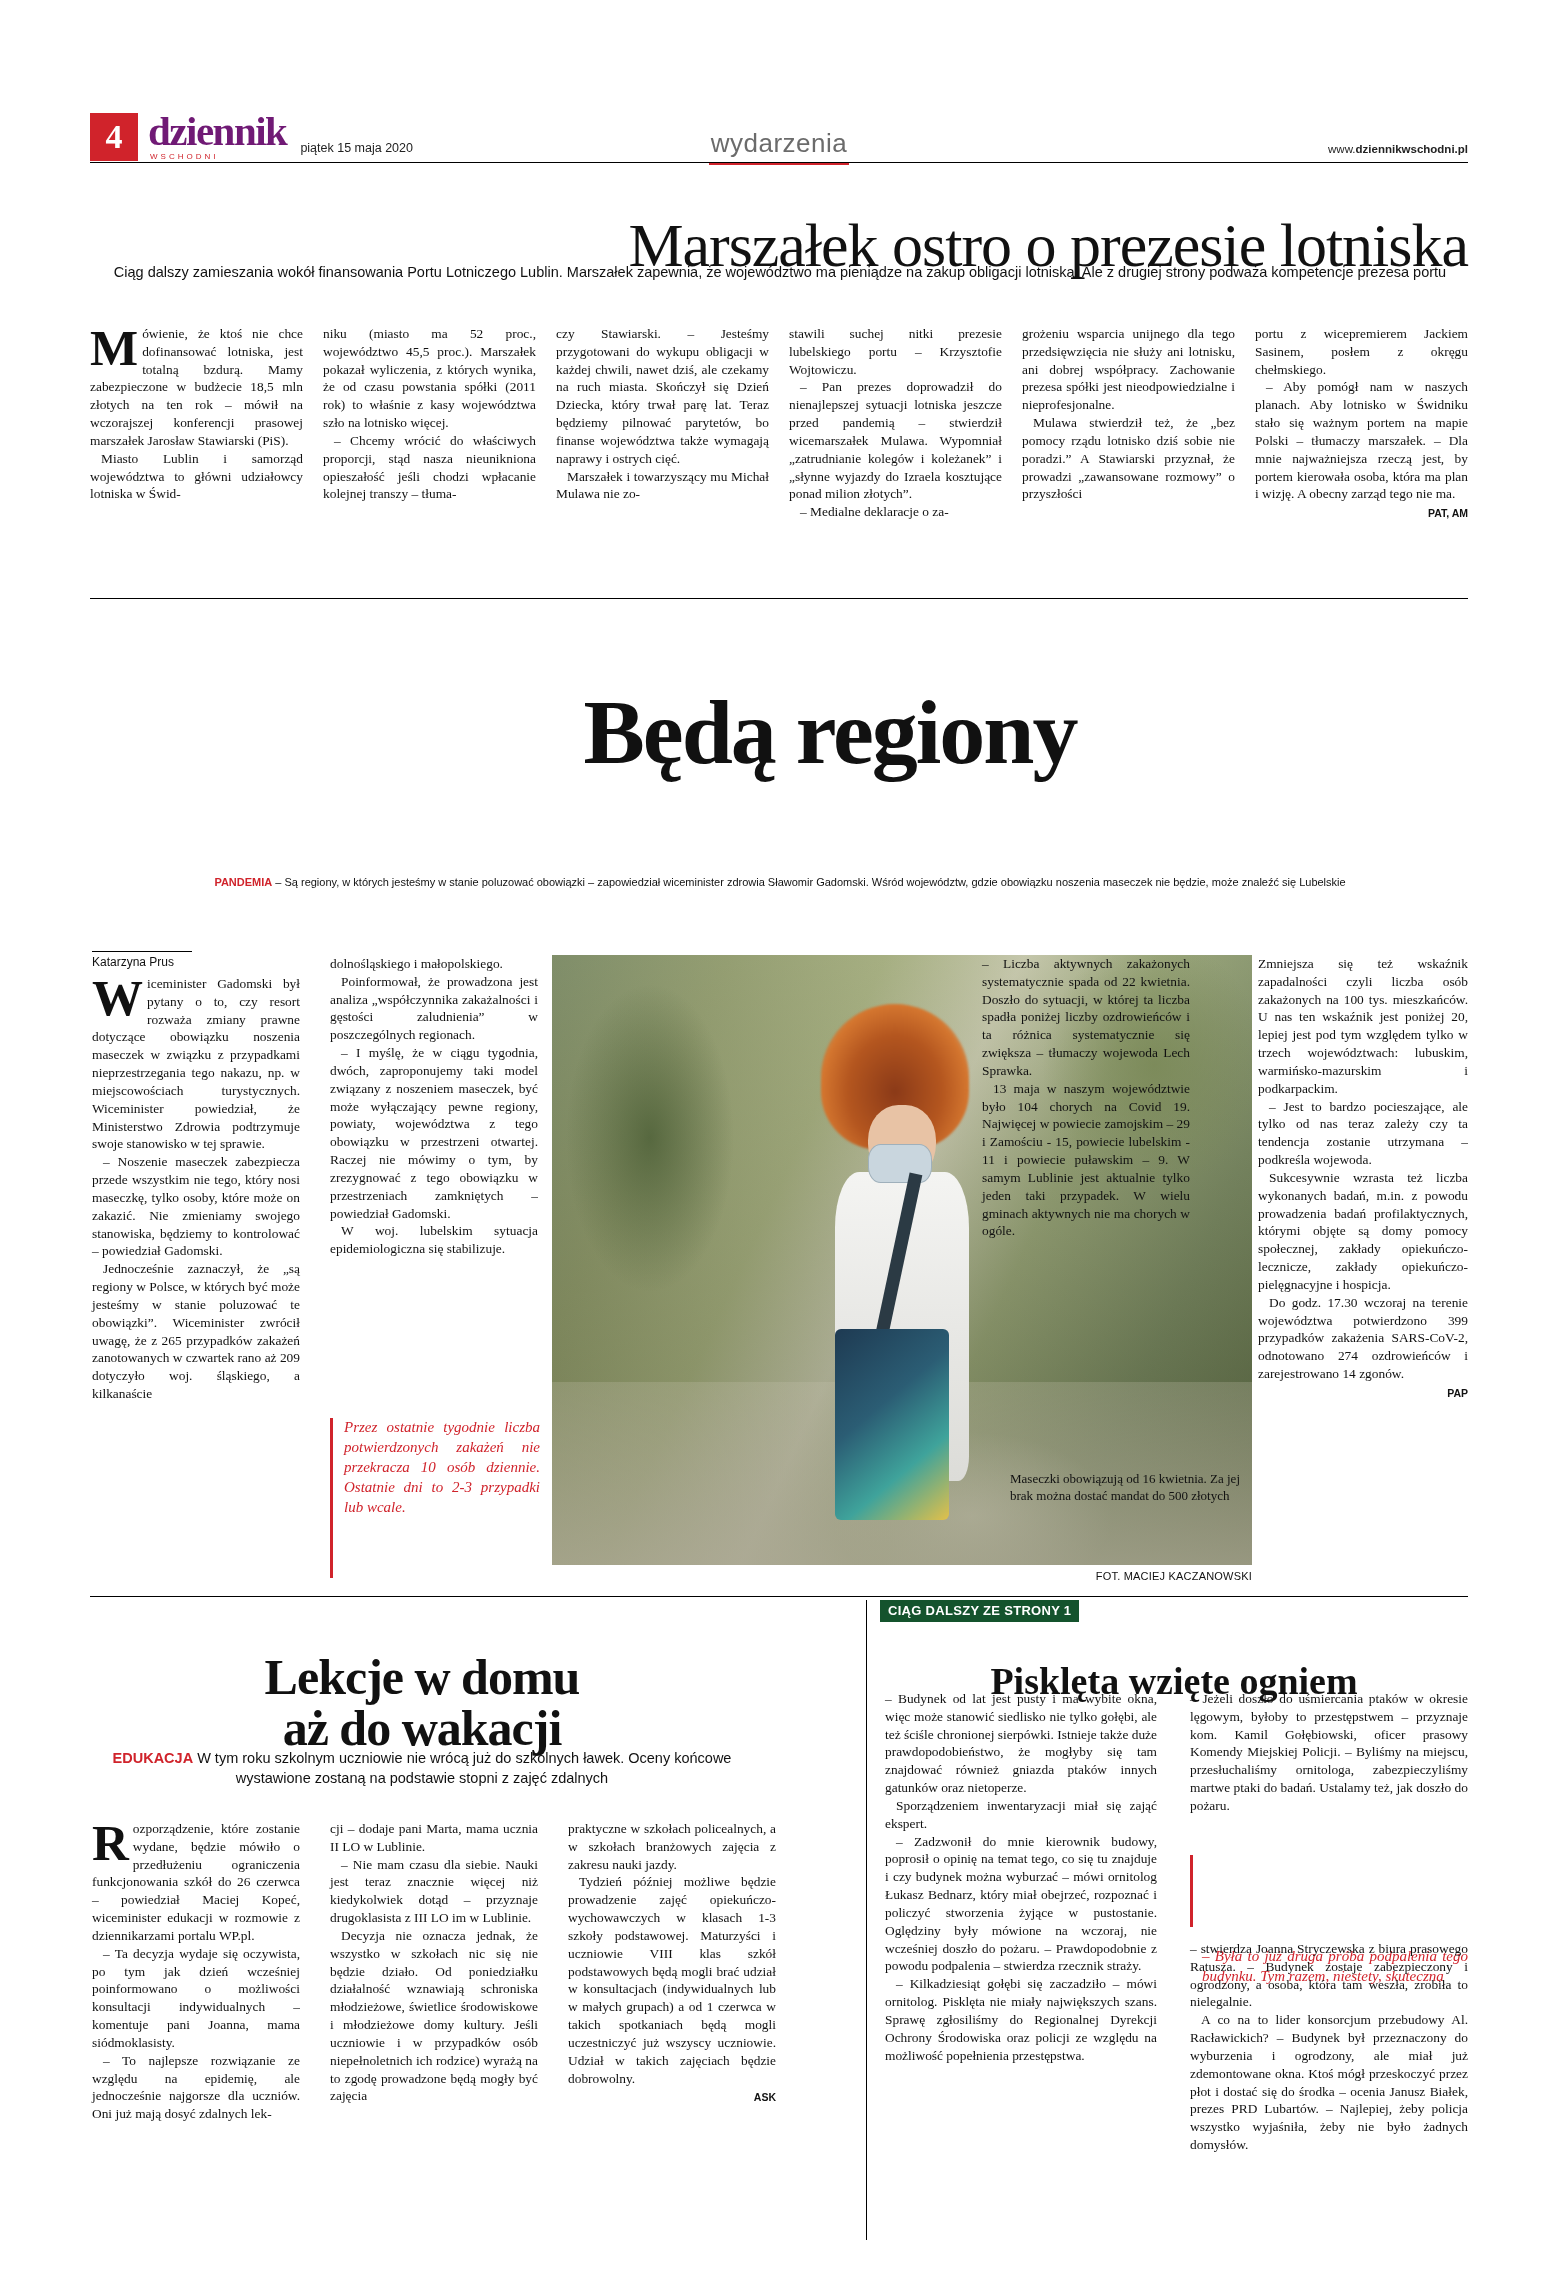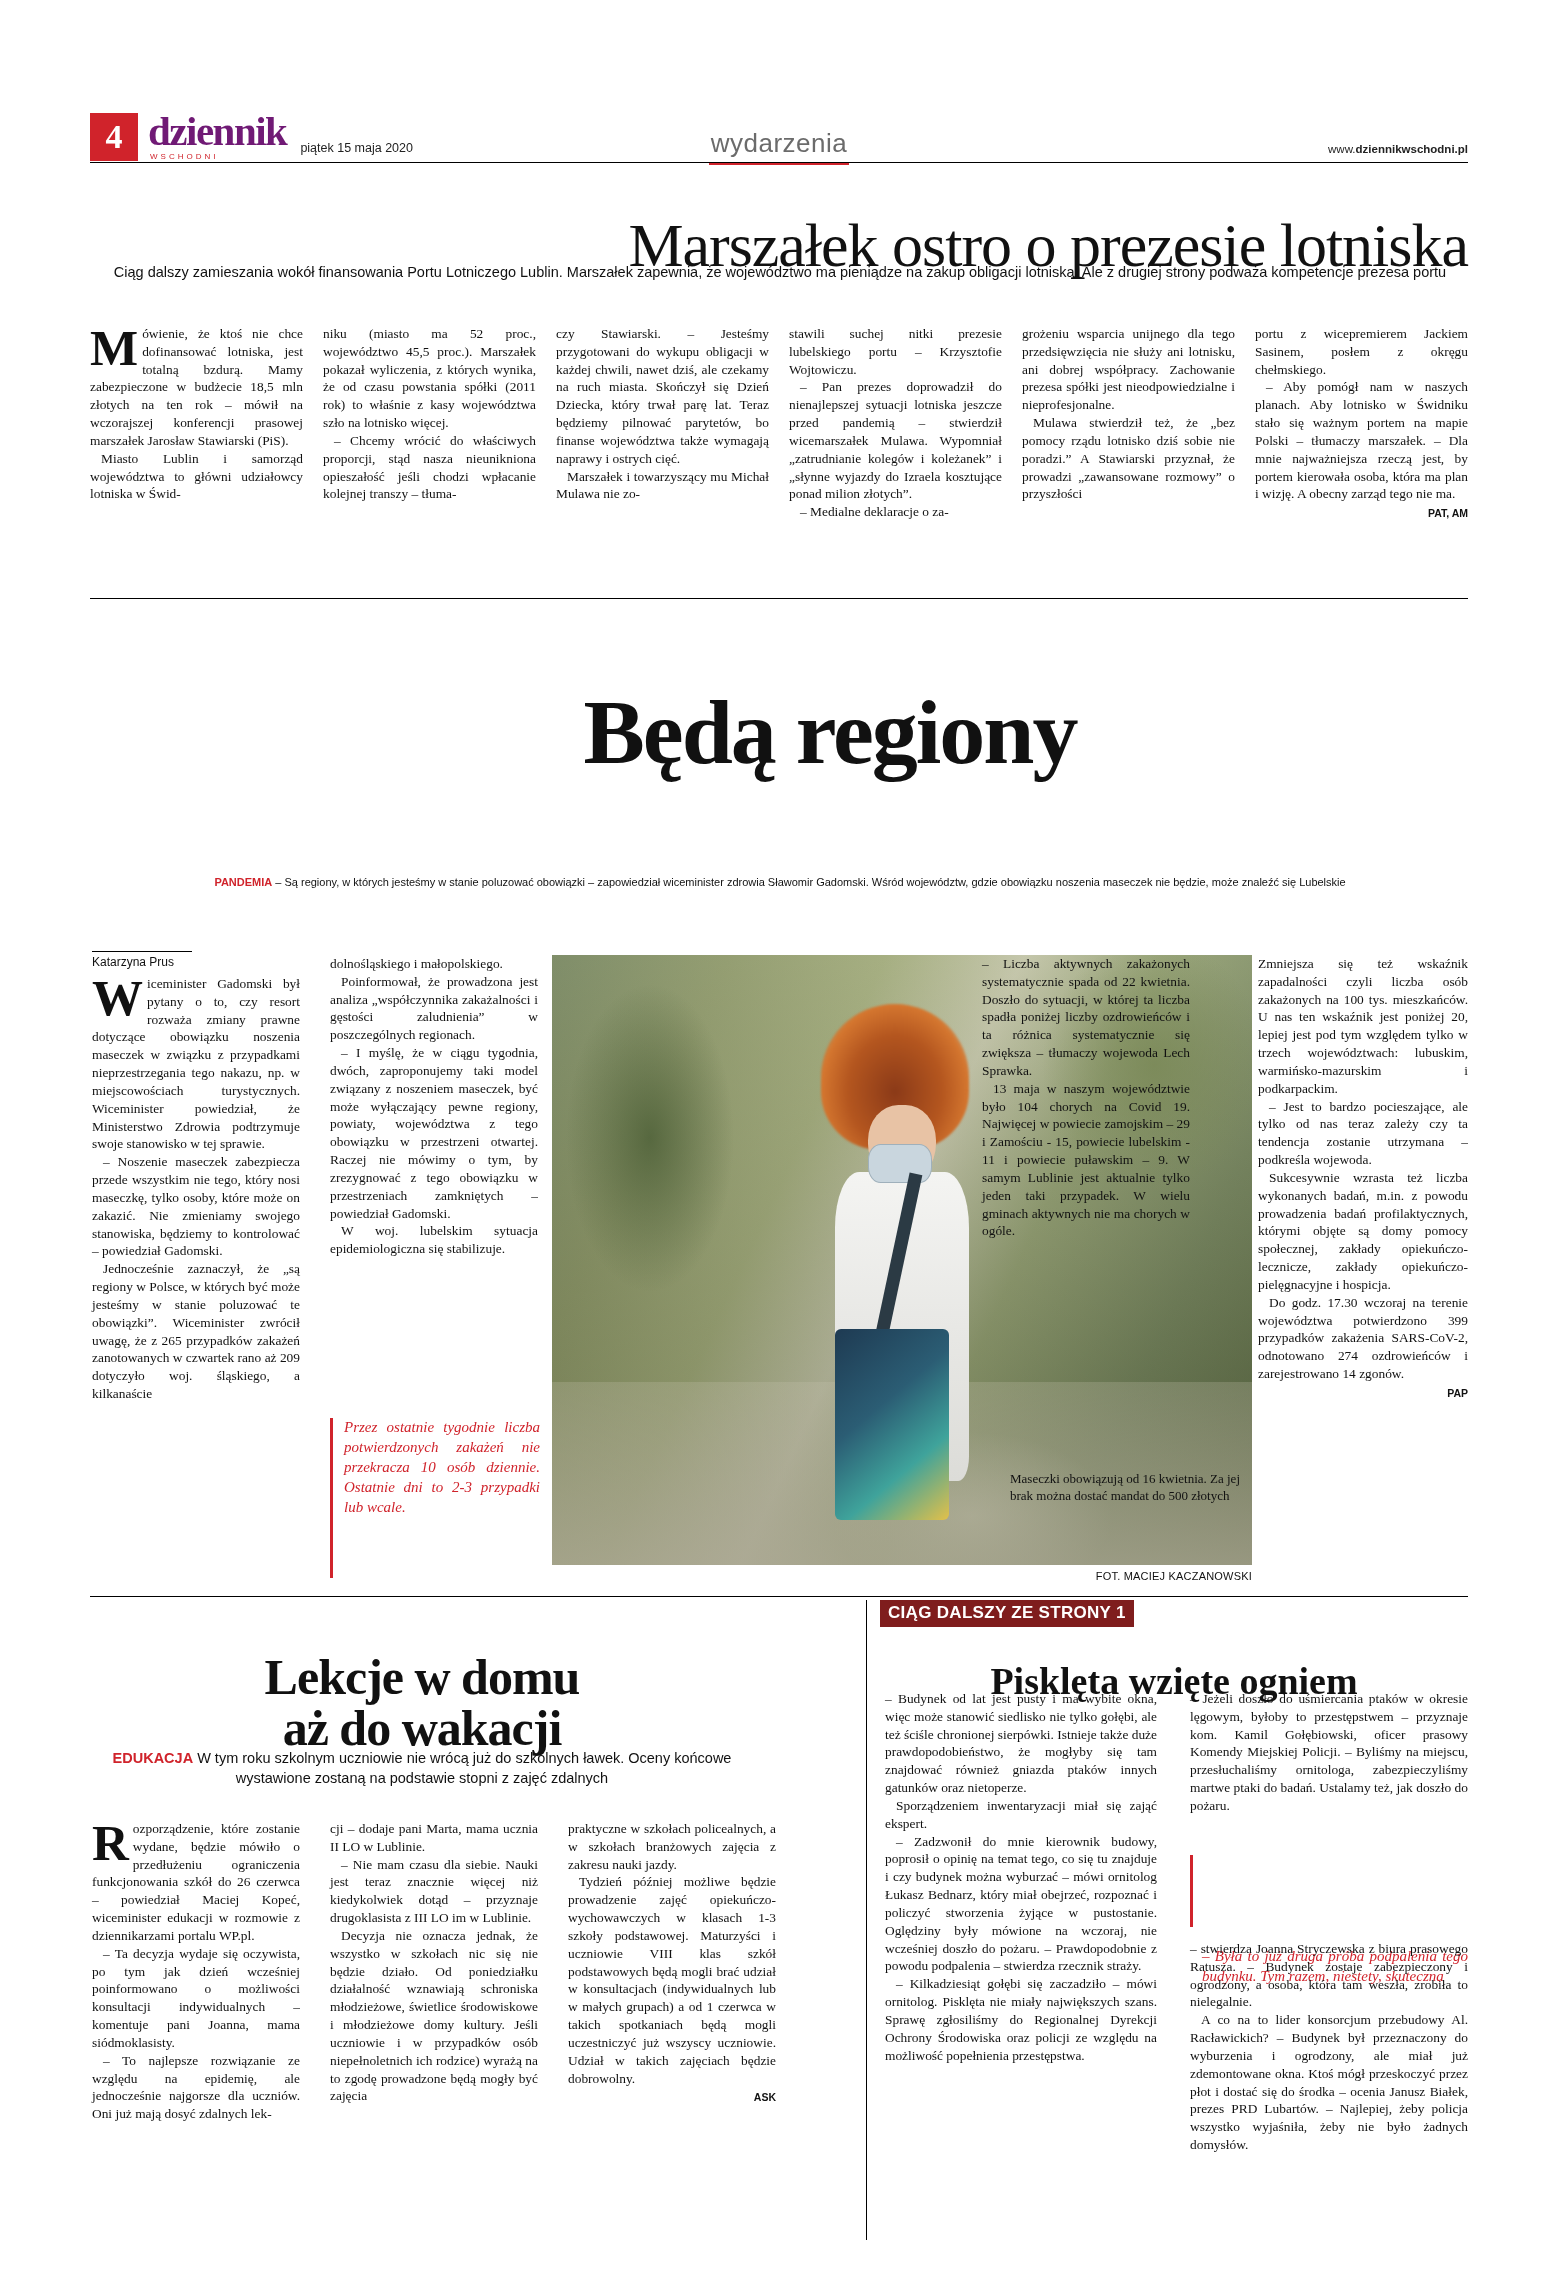--- a/index.html
+++ b/index.html
@@ -148,23 +148,23 @@
     border-radius:6px; }
   .ph-strap { position:absolute; left:47%; top:30%; width:4%; height:30%;
     background:#2b3a44; transform:rotate(12deg); }
   .photo-caption {
     position:absolute; font-family:"Liberation Sans", sans-serif;
     font-size:11px; letter-spacing:0.2px; text-align:right;
   }
 
   
   .flag {
-    position:absolute; background:#7f1d1d; color:#fff;
+    position:absolute; background:#14532d; color:#fff;
     font-family:"Liberation Sans", sans-serif; font-weight:bold;
-    font-size:17px; letter-spacing:0.3px; padding:3px 8px 4px 8px;
+    font-size:13px; letter-spacing:0.3px; padding:3px 8px 4px 8px;
   }
 
   
   .a3-head {
     position:absolute; left:92px; top:1570px; width:660px;
     text-align:center; font-weight:bold; font-size:50px; line-height:1.02;
     letter-spacing:-1px; font-family:"Liberation Serif", serif;
   }
   .a3-lead {
     position:absolute; left:92px; top:1702px; width:660px;

